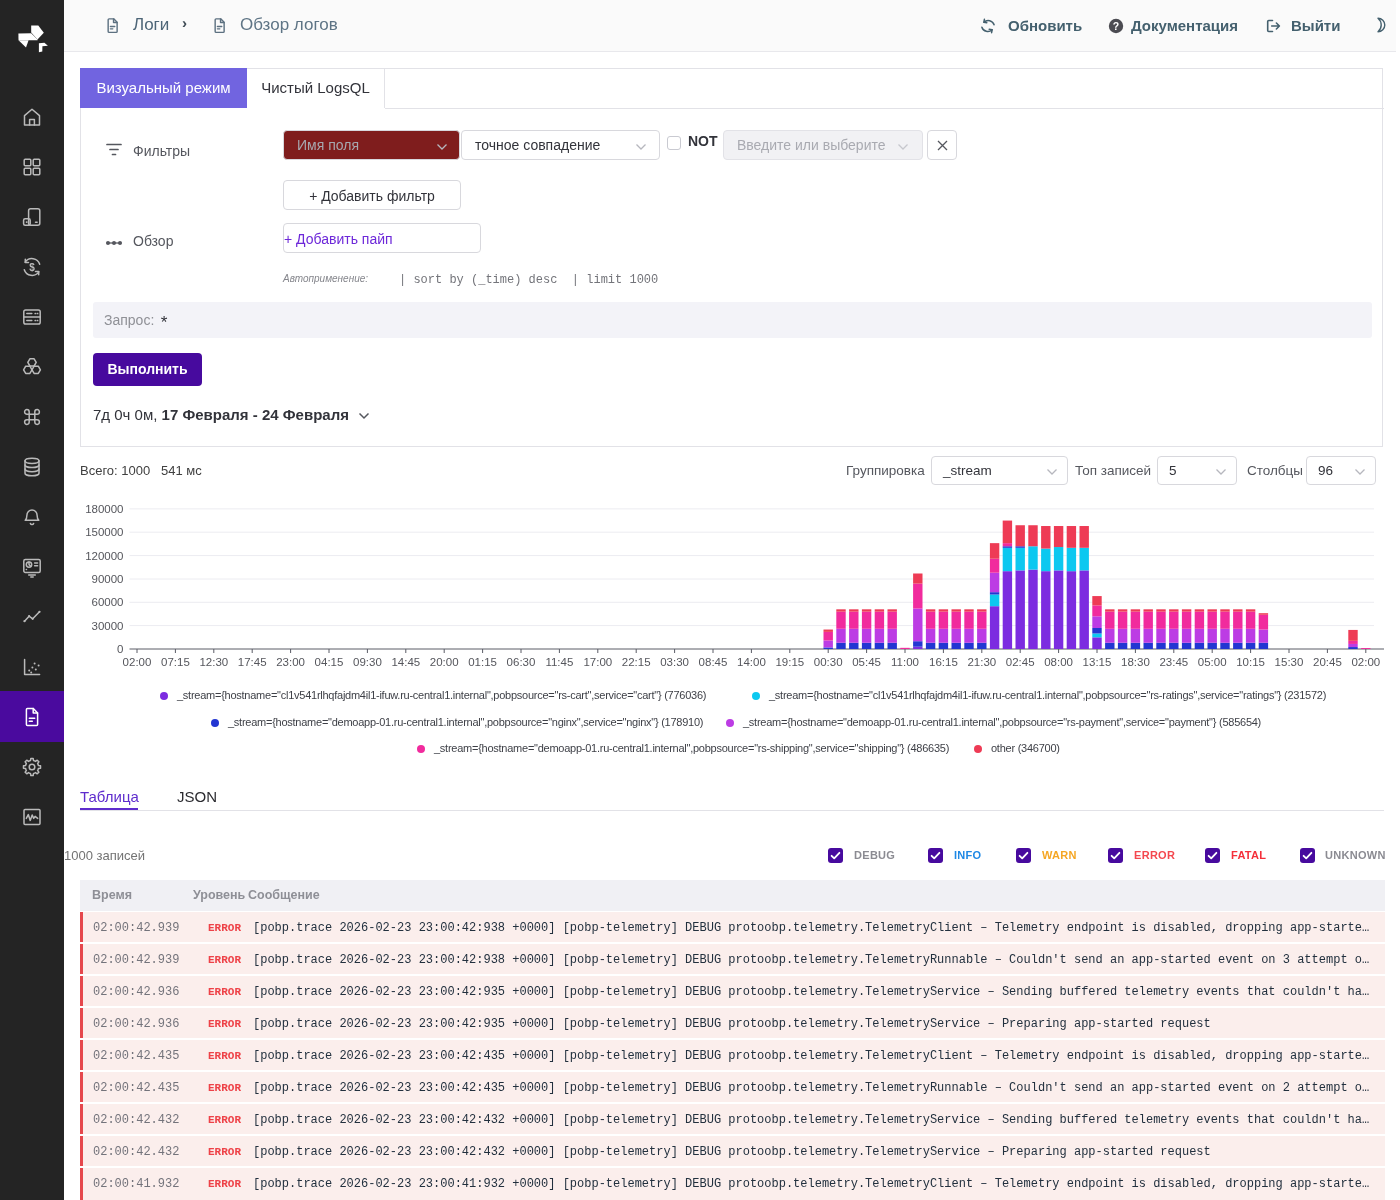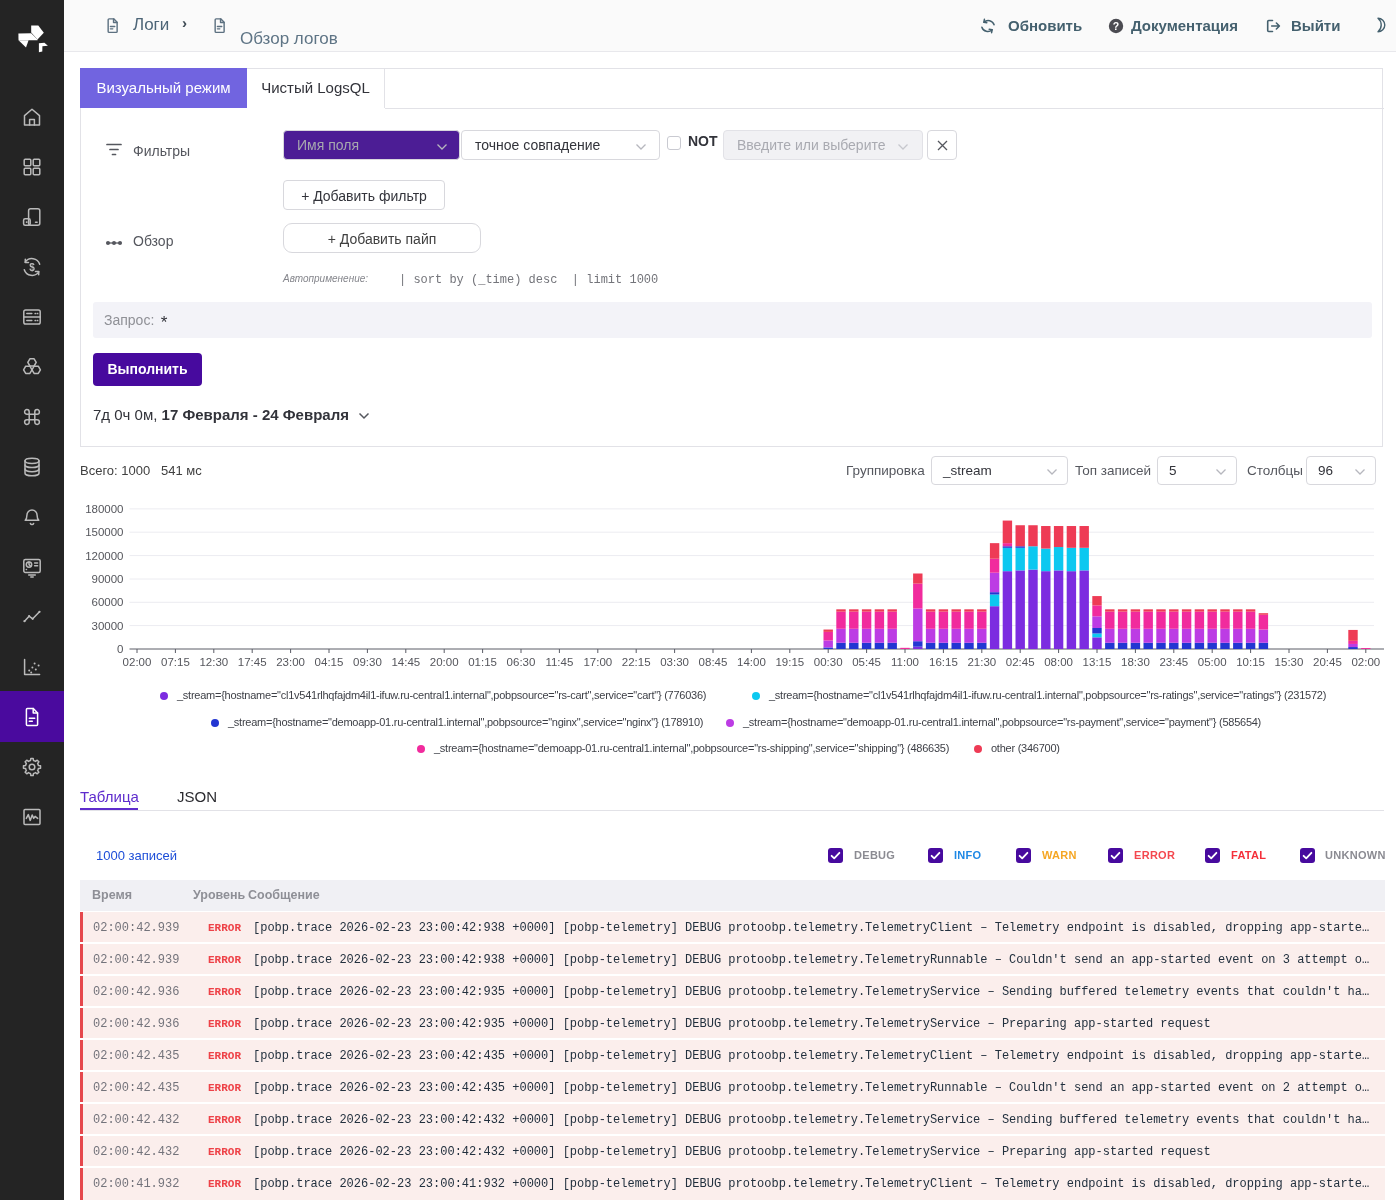--- a/index.html
+++ b/index.html
@@ -106,21 +106,21 @@
       <path d="M10.1 2.7v3.6h3.7" fill="none" stroke="#5c7080" stroke-width="1.5" stroke-linecap="round" stroke-linejoin="round"></path>
       <path d="M6.8 10.6h4.6M6.8 13.1h2.5" fill="none" stroke="#5c7080" stroke-width="1.5" stroke-linecap="round" stroke-linejoin="round"></path>
     </svg>
   <span style="position:absolute;left:69px;top:15px;font-size:17px;color:#4d6577">Логи</span>
   <span style="position:absolute;left:118px;top:14px;font-size:15px;color:#3e4a54;font-weight:bold">›</span>
   <svg width="17" height="22" viewBox="0 0 18 18" style="position:absolute;left:147px;top:14px">
       <path d="M4.4 3.5a1 1 0 0 1 1-1h4.9l3.6 3.7v9.6a1 1 0 0 1-1 1H5.4a1 1 0 0 1-1-1z" fill="none" stroke="#5c7080" stroke-width="1.5" stroke-linecap="round" stroke-linejoin="round"></path>
       <path d="M10.1 2.7v3.6h3.7" fill="none" stroke="#5c7080" stroke-width="1.5" stroke-linecap="round" stroke-linejoin="round"></path>
       <path d="M6.8 10.6h4.6M6.8 13.1h2.5" fill="none" stroke="#5c7080" stroke-width="1.5" stroke-linecap="round" stroke-linejoin="round"></path>
     </svg>
-  <span style="position:absolute;left:176px;top:29px;font-size:17px;color:#5e7485">Обзор логов</span>
+  <span style="position:absolute;left:176px;top:15px;font-size:17px;color:#5e7485">Обзор логов</span>
   <svg width="16" height="16" viewBox="0 0 16 16" style="position:absolute;left:916px;top:18px">
       <path d="M14.1 6.8A6.2 6.2 0 0 0 3.9 4.2" fill="none" stroke="#44606e" stroke-width="1.5" stroke-linecap="round"></path>
       <path d="M4.4 1.3l-.5 2.9 2.9.5" fill="none" stroke="#44606e" stroke-width="1.5" stroke-linecap="round" stroke-linejoin="round"></path>
       <path d="M1.9 9.2a6.2 6.2 0 0 0 10.2 2.6" fill="none" stroke="#44606e" stroke-width="1.5" stroke-linecap="round"></path>
       <path d="M11.6 14.7l.5-2.9-2.9-.5" fill="none" stroke="#44606e" stroke-width="1.5" stroke-linecap="round" stroke-linejoin="round"></path>
     </svg>
   <span style="position:absolute;left:944px;top:17px;font-size:15px;font-weight:600;color:#44606e">Обновить</span>
   <svg width="16" height="16" viewBox="0 0 16 16" style="position:absolute;left:1044px;top:18px">
       <circle cx="8" cy="8" r="7.2" fill="#4c4c52"></circle>
       <text x="8" y="11.6" font-size="10.5" font-weight="bold" fill="#fff" text-anchor="middle" font-family="Liberation Sans">?</text>
@@ -139,21 +139,21 @@
 <div style="position:absolute;left:80px;top:68px;width:1303px;height:379px;border:1px solid #e2e2e7;background:#fff">
   <div style="position:absolute;left:-1px;top:-1px;width:167px;height:40px;background:#7164e0;color:#fff;font-size:15px;line-height:40px;text-align:center">Визуальный режим</div>
   <div style="position:absolute;left:166px;top:-1px;width:138px;height:40px;border-right:1px solid #e2e2e7;color:#32333a;font-size:15px;line-height:40px;text-align:center">Чистый LogsQL</div>
   <div style="position:absolute;left:304px;top:39px;width:999px;height:0;border-bottom:1px solid #e2e2e7"></div>
 
   <svg width="18" height="16" viewBox="0 0 18 16" style="position:absolute;left:24px;top:72px">
       <path d="M2 3.5h14M5 8.5h8M7.5 13.5h3" fill="none" stroke="#55575e" stroke-width="1.7" stroke-linecap="round"></path>
     </svg>
   <span style="position:absolute;left:52px;top:74px;font-size:14px;color:#55575e">Фильтры</span>
 
-  <div style="position:absolute;left:202px;top:61px;width:177px;height:30px;border:1px solid #d8d8dd;border-radius:4px;background:#4c1d95">
+  <div style="position:absolute;left:202px;top:61px;width:177px;height:30px;border:1px solid #d8d8dd;border-radius:4px;background:#7f1d1d">
     <span style="position:absolute;left:13px;top:6px;font-size:14px;color:#a7a8af">Имя поля</span>
       <svg width="12" height="8" viewBox="0 0 12 8" style="position:absolute;left:152px;top:12px">
         <path d="M1.5 1.5 6 6l4.5-4.5" fill="none" stroke="#b6b7be" stroke-width="1.3"></path>
       </svg>
     </div>
   <div style="position:absolute;left:380px;top:61px;width:199px;height:30px;border:1px solid #d8d8dd;border-radius:4px;background:#fff">
     <span style="position:absolute;left:13px;top:6px;font-size:14px;color:#32333a">точное совпадение</span>
       <svg width="12" height="8" viewBox="0 0 12 8" style="position:absolute;left:173px;top:12px">
         <path d="M1.5 1.5 6 6l4.5-4.5" fill="none" stroke="#b6b7be" stroke-width="1.3"></path>
       </svg>
@@ -165,30 +165,30 @@
       <svg width="12" height="8" viewBox="0 0 12 8" style="position:absolute;left:173px;top:12px">
         <path d="M1.5 1.5 6 6l4.5-4.5" fill="none" stroke="#c6c7cd" stroke-width="1.3"></path>
       </svg>
     </div>
   <div style="position:absolute;left:846px;top:61px;width:30px;height:30px;border:1px solid #d8d8dd;border-radius:4px;background:#fff">
     <svg width="11" height="11" viewBox="0 0 11 11" style="position:absolute;left:9px;top:9px">
         <path d="M1 1l9 9M10 1l-9 9" stroke="#55575e" stroke-width="1.3"></path>
       </svg>
     </div>
 
-  <div style="position:absolute;left:202px;top:111px;width:162px;height:30px;border:1px solid #d8d8dd;border-radius:4px;background:#fff;font-size:14px;color:#32333a;line-height:30px;text-align:center">+ Добавить фильтр</div>
+  <div style="position:absolute;left:202px;top:111px;width:178px;height:30px;border:1px solid #d8d8dd;border-radius:4px;background:#fff;font-size:14px;color:#32333a;line-height:30px;text-align:center">+ Добавить фильтр</div>
 
   <svg width="18" height="10" viewBox="0 0 18 10" style="position:absolute;left:24px;top:169px">
       <path d="M1.5 5h15" stroke="#55575e" stroke-width="1.3"></path>
       <circle cx="3" cy="5" r="2" fill="#55575e"></circle>
       <circle cx="9" cy="5" r="2" fill="#55575e"></circle>
       <circle cx="15" cy="5" r="2" fill="#55575e"></circle>
     </svg>
   <span style="position:absolute;left:52px;top:164px;font-size:14px;color:#55575e">Обзор</span>
-  <div style="position:absolute;left:202px;top:154px;width:198px;height:30px;border:1px solid #d8d8dd;border-radius:9px;background:#fff;font-size:14px;color:#404040;line-height:30px;text-align:center">+ Добавить пайп</div>
+  <div style="position:absolute;left:202px;top:154px;width:198px;height:30px;border:1px solid #d8d8dd;border-radius:4px;background:#fff;font-size:14px;color:#6d28d9;line-height:30px;text-align:left">+ Добавить пайп</div>
 
   <span style="position:absolute;left:202px;top:204px;font-size:10px;font-style:italic;color:#85868c">Автоприменение:</span>
   <span style="position:absolute;left:318px;top:204px;font-size:12px;white-space:pre;font-family:'Liberation Mono',monospace;color:#73747a">| sort by (_time) desc  | limit 1000</span>
 
   <div style="position:absolute;left:12px;top:233px;width:1279px;height:36px;background:#f3f3f8;border-radius:3px">
     <span style="position:absolute;left:11px;top:10px;font-size:14px;color:#8f9096">Запрос:</span>
     <span style="position:absolute;left:66px;top:12px;font-size:17px;font-family:'Liberation Mono',monospace;color:#32333a">*</span>
   </div>
 
   <div style="position:absolute;left:12px;top:284px;width:109px;height:33px;background:#470a9e;border-radius:4px;color:#fff;font-size:14px;font-weight:bold;line-height:33px;text-align:center">Выполнить</div>
@@ -456,21 +456,21 @@
 <div style="position:absolute;left:743px;top:715.5px;font-size:11px;letter-spacing:-0.25px;color:#3d3f46;white-space:nowrap">_stream={hostname="demoapp-01.ru-central1.internal",pobpsource="rs-payment",service="payment"} (585654)</div>
 <div style="position:absolute;left:417px;top:745px;width:8px;height:8px;border-radius:50%;background:#f12b9d"></div>
 <div style="position:absolute;left:434px;top:742px;font-size:11px;letter-spacing:-0.25px;color:#3d3f46;white-space:nowrap">_stream={hostname="demoapp-01.ru-central1.internal",pobpsource="rs-shipping",service="shipping"} (486635)</div>
 <div style="position:absolute;left:974px;top:745px;width:8px;height:8px;border-radius:50%;background:#ee3b55"></div>
 <div style="position:absolute;left:991px;top:742px;font-size:11px;letter-spacing:-0.25px;color:#3d3f46;white-space:nowrap">other (346700)</div>
 
 <span style="position:absolute;left:80px;top:788px;font-size:15px;color:#5e2ccd">Таблица</span>
 <div style="position:absolute;left:80px;top:808px;width:58px;height:2px;background:#5e2ccd"></div>
 <span style="position:absolute;left:177px;top:788px;font-size:15px;color:#2b2b30">JSON</span>
 <div style="position:absolute;left:80px;top:810px;width:1304px;height:0;border-bottom:1px solid #e2e2e7"></div>
-<span style="position:absolute;left:96px;top:848px;font-size:13px;color:#1d4ed8">1000 записей</span>
+<span style="position:absolute;left:64px;top:848px;font-size:13px;color:#737373">1000 записей</span>
 <div style="position:absolute;left:828px;top:848px;width:15px;height:15px;background:#470a9e;border-radius:3px"><svg width="15" height="15" viewBox="0 0 15 15">
       <path d="M3.6 7.8l2.6 2.6 5.2-5.6" fill="none" stroke="#fff" stroke-width="1.8" stroke-linecap="round" stroke-linejoin="round"></path>
     </svg></div>
 <span style="position:absolute;left:854px;top:849px;font-size:11px;font-weight:bold;color:#8b8b92;letter-spacing:.3px">DEBUG</span>
 <div style="position:absolute;left:928px;top:848px;width:15px;height:15px;background:#470a9e;border-radius:3px"><svg width="15" height="15" viewBox="0 0 15 15">
       <path d="M3.6 7.8l2.6 2.6 5.2-5.6" fill="none" stroke="#fff" stroke-width="1.8" stroke-linecap="round" stroke-linejoin="round"></path>
     </svg></div>
 <span style="position:absolute;left:954px;top:849px;font-size:11px;font-weight:bold;color:#1e88e5;letter-spacing:.3px">INFO</span>
 <div style="position:absolute;left:1016px;top:848px;width:15px;height:15px;background:#470a9e;border-radius:3px"><svg width="15" height="15" viewBox="0 0 15 15">
       <path d="M3.6 7.8l2.6 2.6 5.2-5.6" fill="none" stroke="#fff" stroke-width="1.8" stroke-linecap="round" stroke-linejoin="round"></path>

